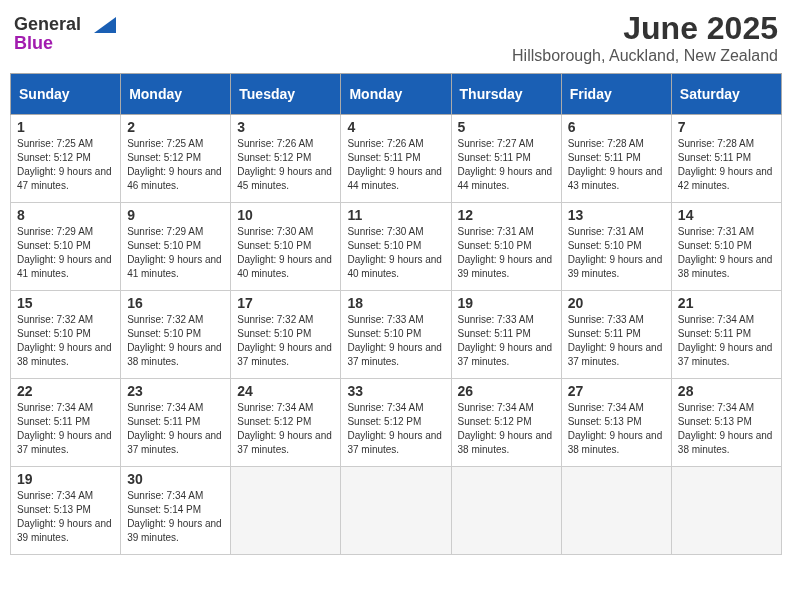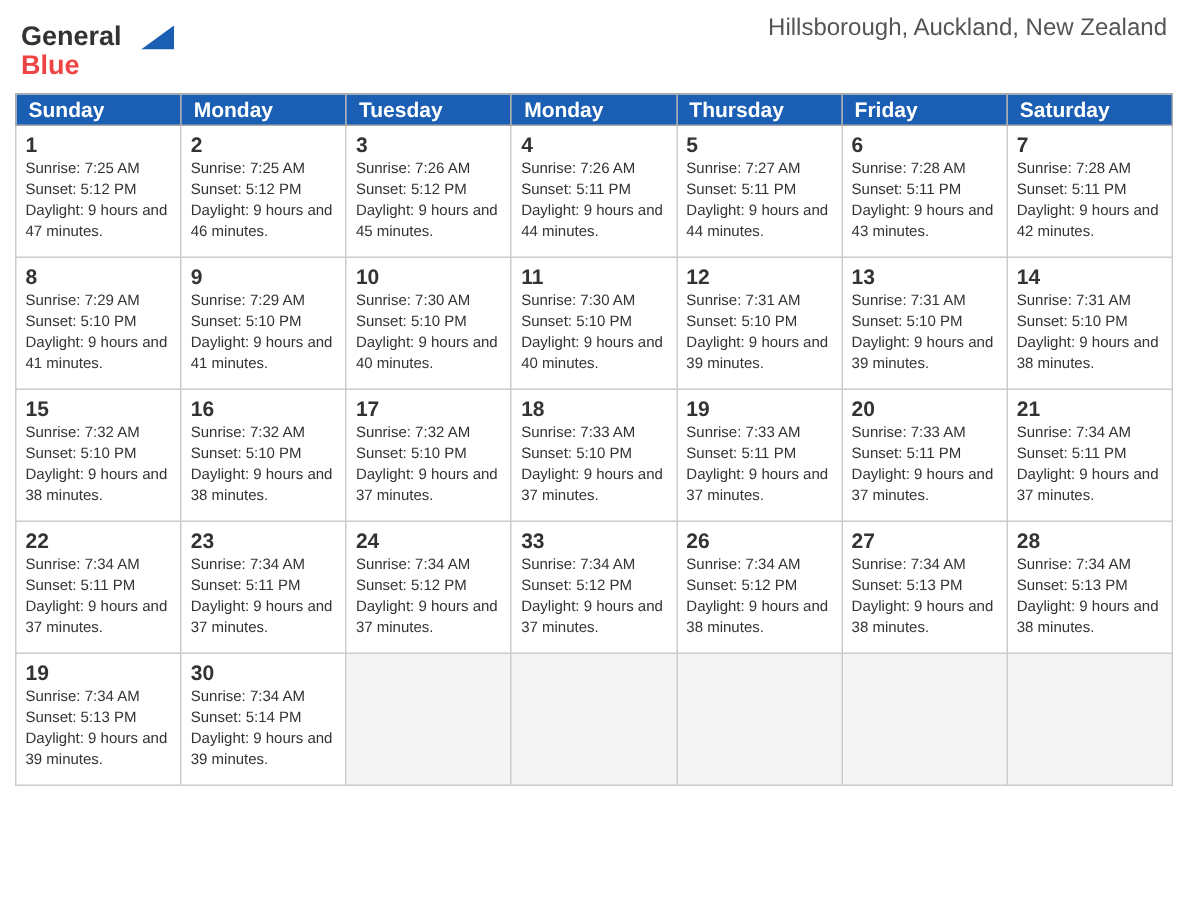--- a/index.html
+++ b/index.html
@@ -37,21 +37,21 @@
     }
     .calendar-table {
       width: 100%;
       border-collapse: collapse;
       table-layout: fixed;
     }
     .calendar-table th {
       background-color: #1a5fb4;
       color: white;
       text-align: left;
-      padding: 2px 8px;
+      padding: 12px 8px;
       font-size: 14px;
       font-weight: bold;
       border: 1px solid #aaa;
     }
     .calendar-table td {
       border: 1px solid #ccc;
       vertical-align: top;
       padding: 4px 6px;
       font-size: 11px;
       color: #333;
@@ -78,23 +78,24 @@
 <body>
 
 <div class="header-section">
   <div class="logo">
     <div style="display:flex; align-items:center; gap:13px;">
       <span style="font-size:18px; font-weight:bold; color:#333;">General</span>
       <svg width="22" height="16" viewBox="0 0 22 16">
         <polygon points="0,16 22,0 22,16" fill="#1a5fb4"></polygon>
       </svg>
     </div>
-    <span style="font-size:18px; font-weight:bold; color:#ef4444; margin-top:-2px;">Blue</span>
+    <span style="font-size:18px; font-weight:bold; color:#a21caf; margin-top:-2px;">Blue</span>
   </div>
   <div class="title-section">
+    <div class="month-title">June 2025</div>
     <div class="location-title">Hillsborough, Auckland, New Zealand</div>
   </div>
 </div>
 
 <table class="calendar-table">
   <thead>
     <tr>
     <th>Sunday</th>
         <th>Monday</th>
         <th>Tuesday</th>

